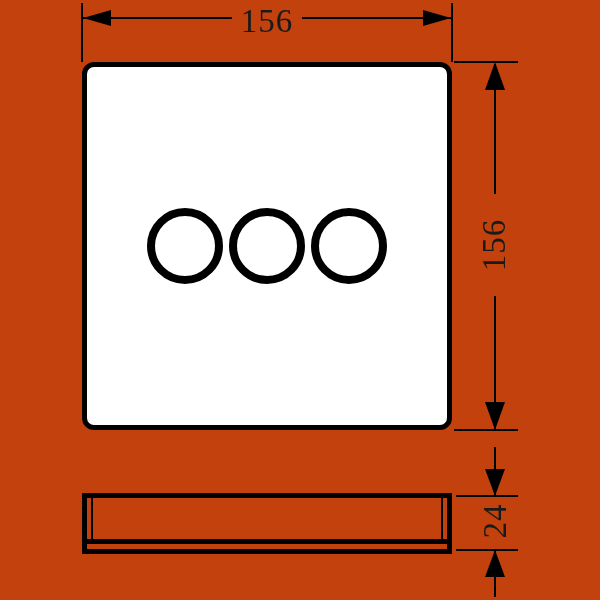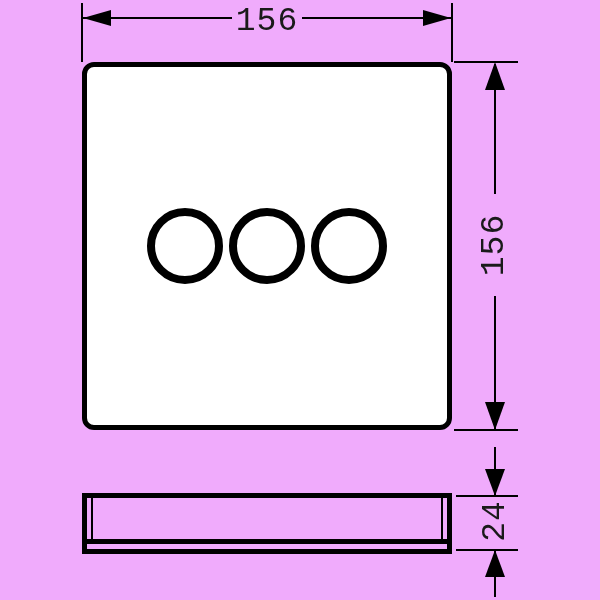--- a/index.html
+++ b/index.html
@@ -4,23 +4,23 @@
 <style>
   html, body {
     margin: 0;
     padding: 0;
     background: #ffffff;
   }
   .canvas {
     position: relative;
     width: 600px;
     height: 600px;
-    background: #f0abfc;
+    background: #c2410c;
     overflow: hidden;
-    font-family: Liberation Mono, monospace;
+    font-family: Liberation Serif, serif;
   }
   .ln {
     position: absolute;
     background: #000000;
   }
   
   .plate {
     position: absolute;
     left: 82px; top: 62px;
     width: 360px; height: 358px;

